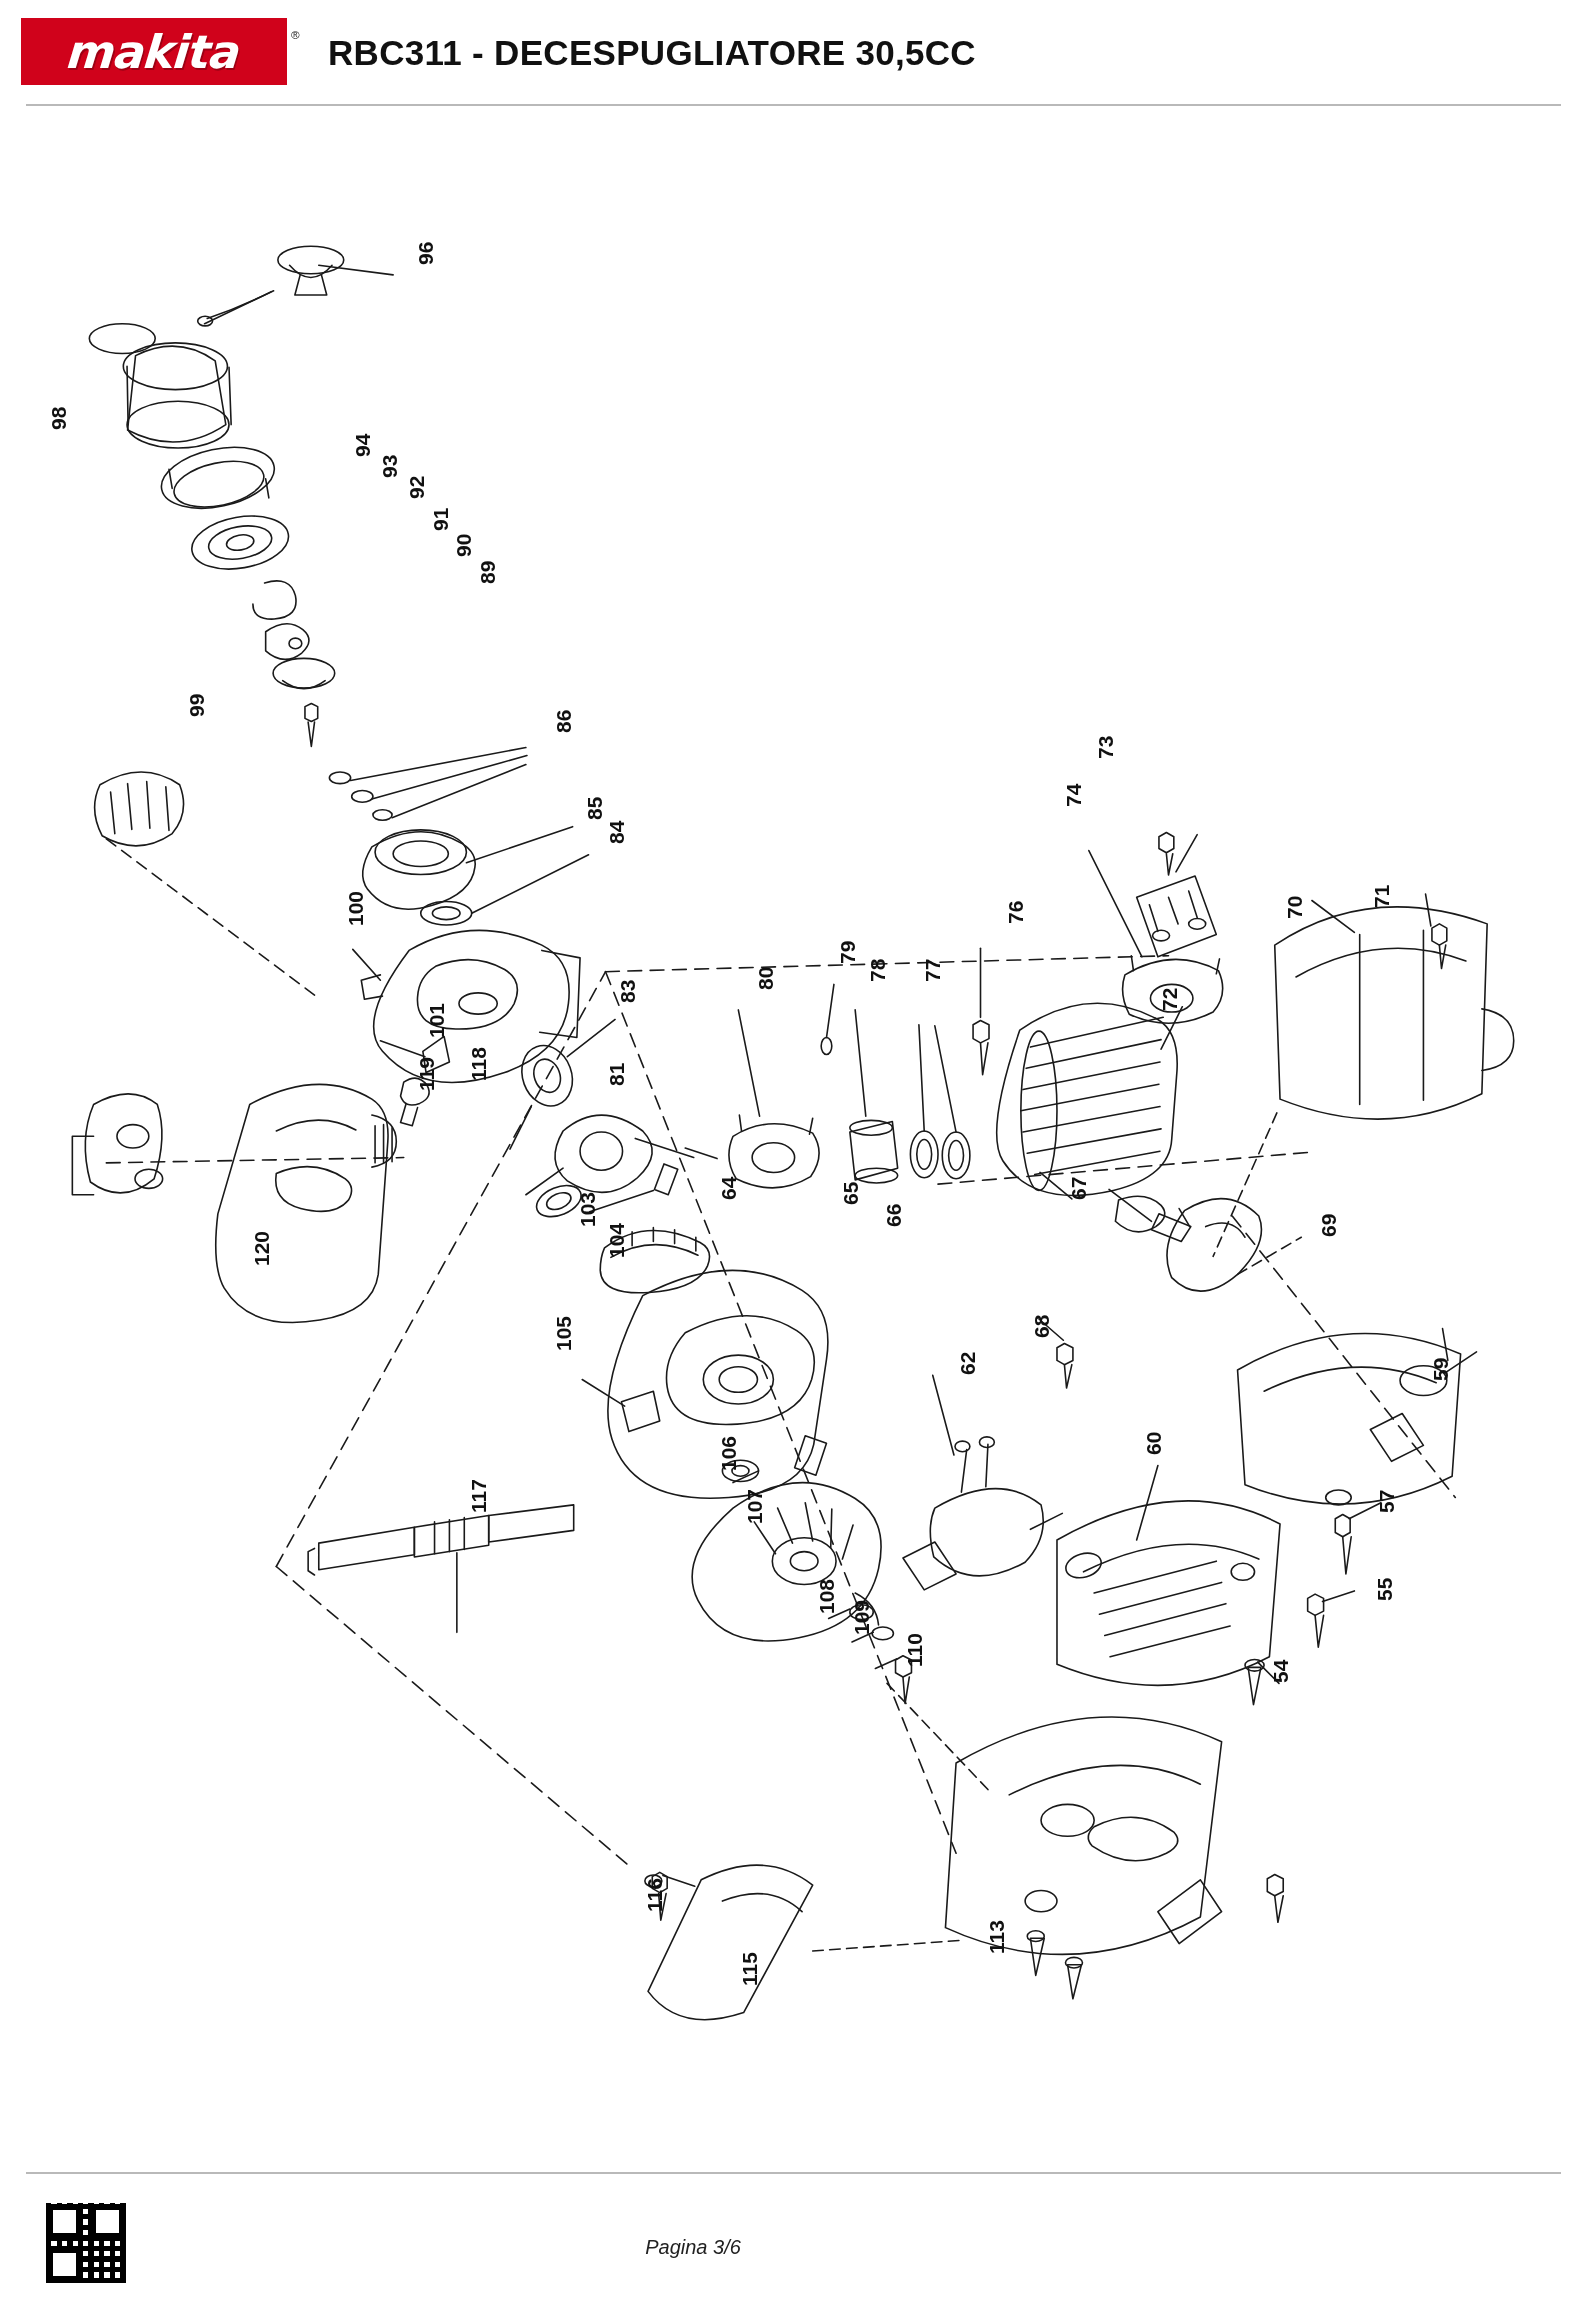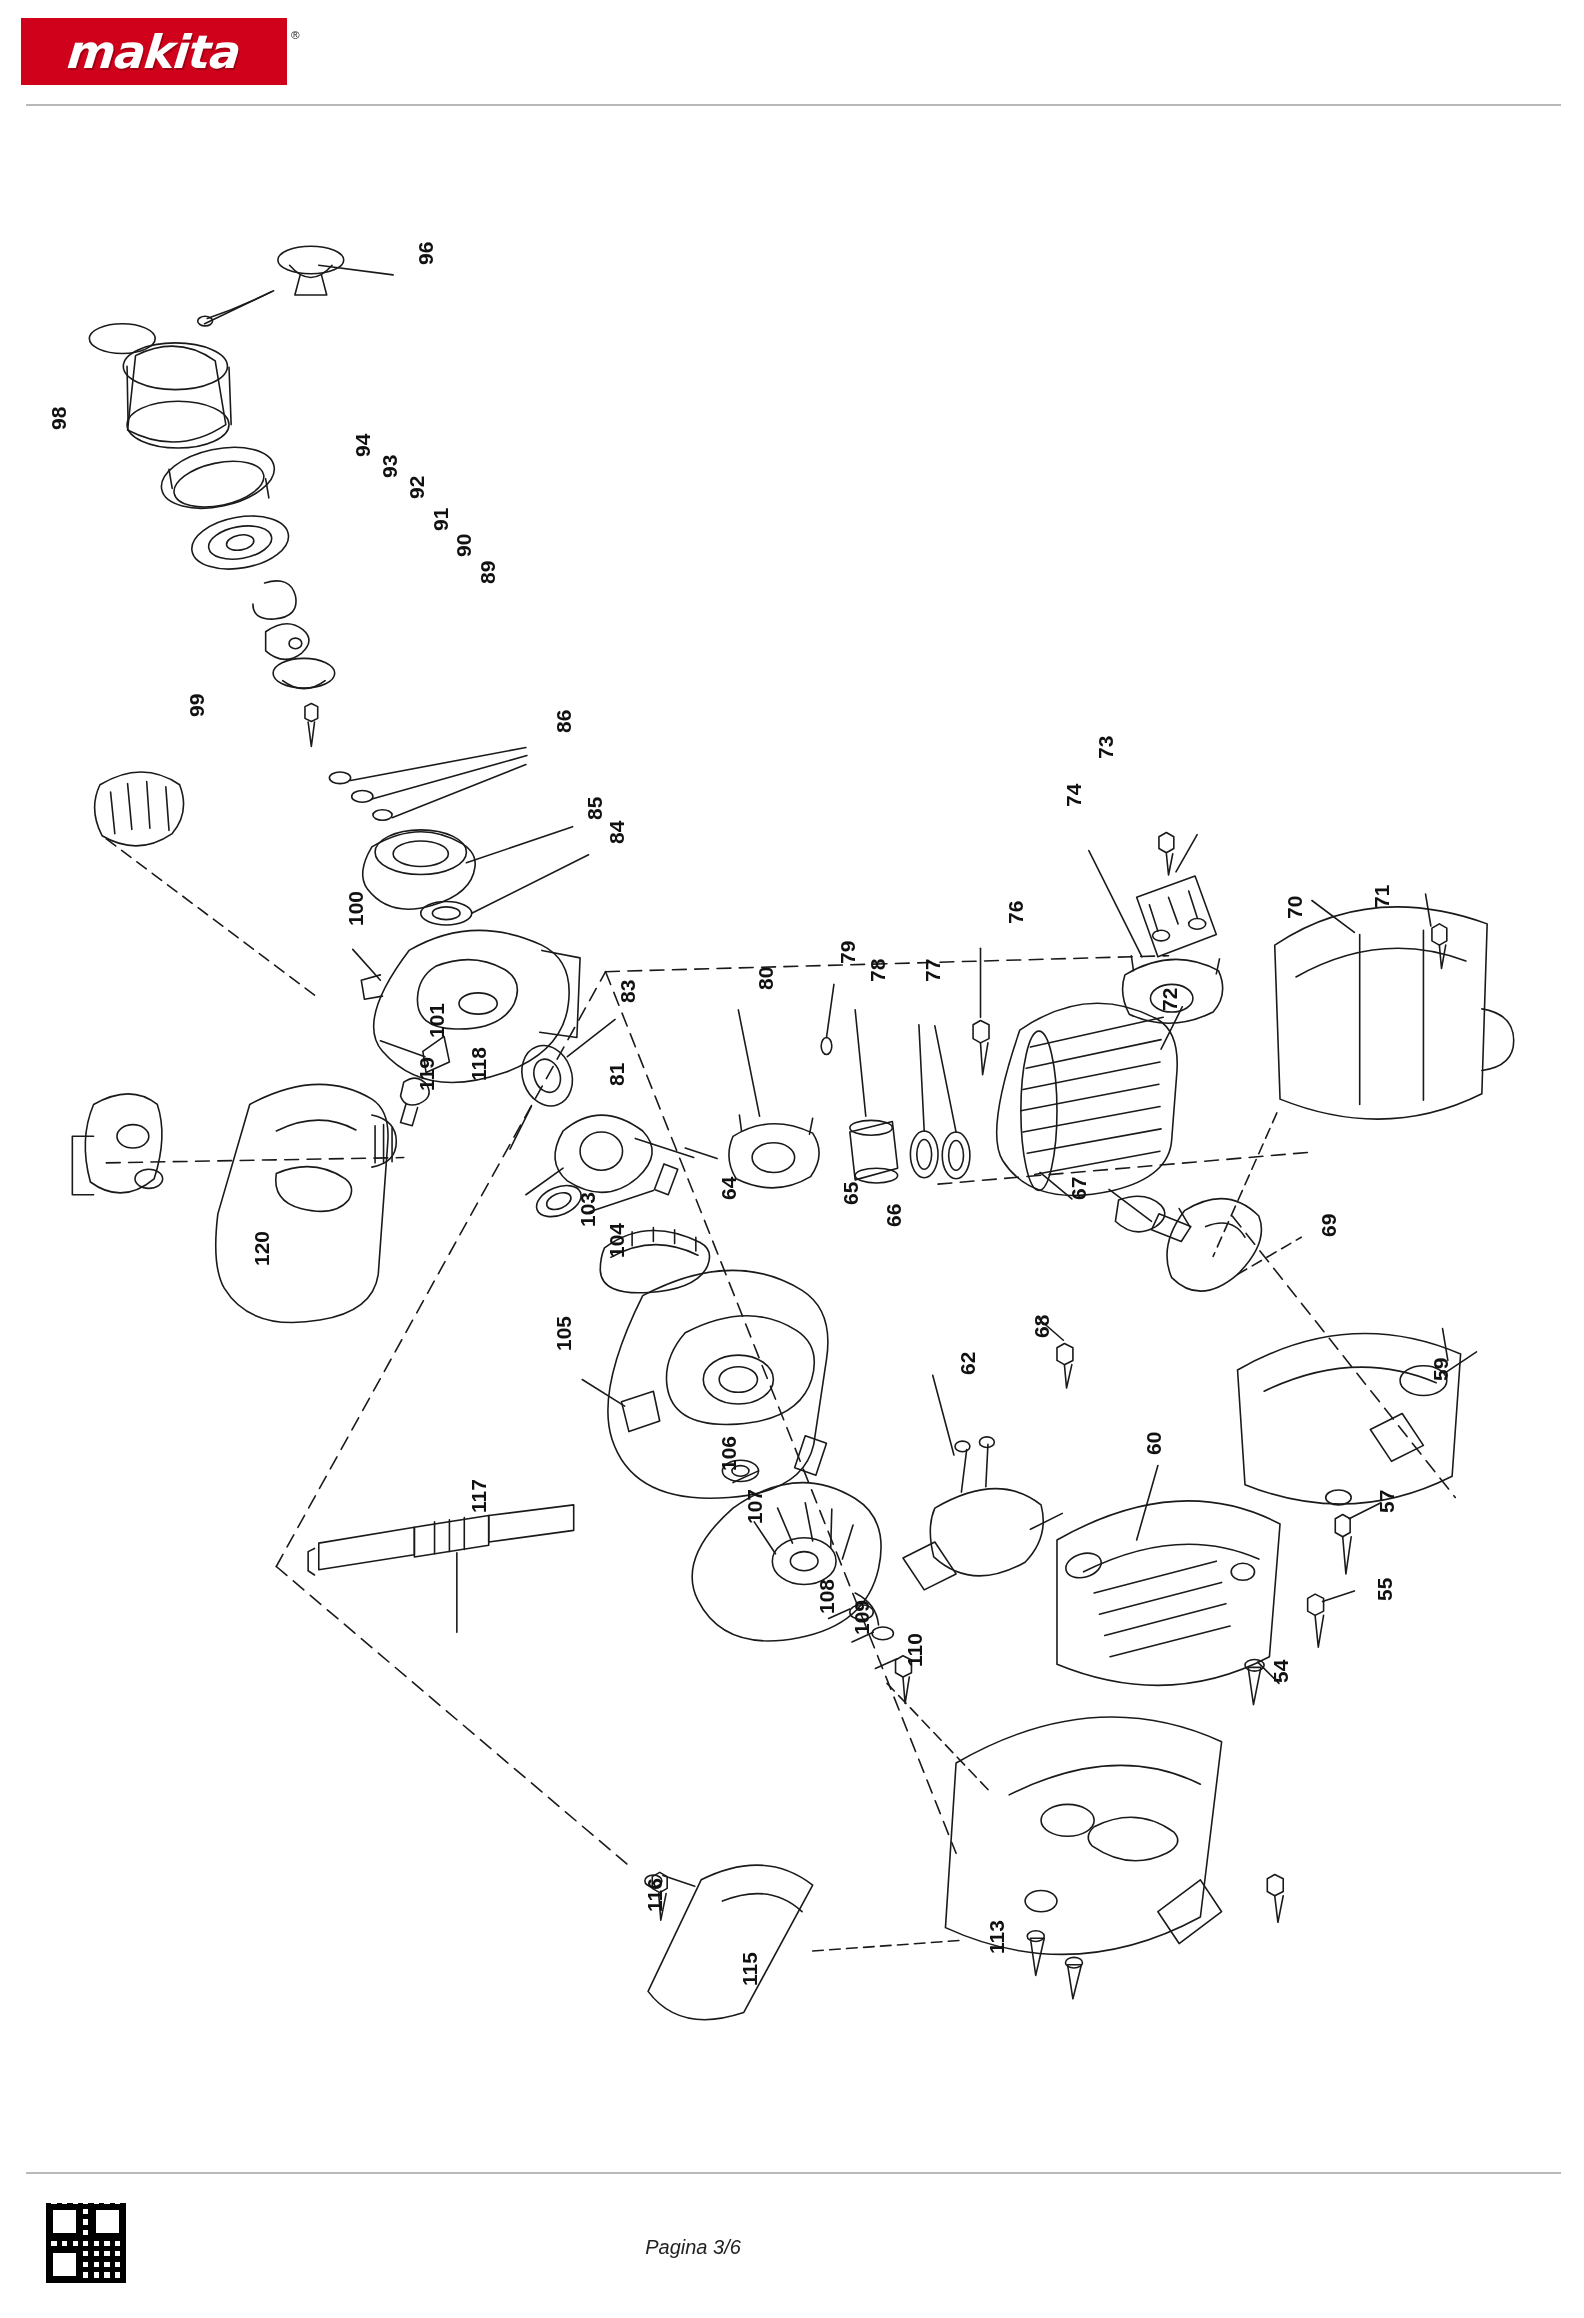--- a/index.html
+++ b/index.html
@@ -137,20 +137,21 @@
 </head>
 <body>
 
 <div class="page">
 
   <div class="header">
     <div class="logo">
       <span class="logo-text">makita</span>
     </div>
     <div class="logo-reg">®</div>
+    <div class="doc-title">RBC311 - DECESPUGLIATORE 30,5CC</div>
     <div class="header-rule"></div>
   </div>
 
   <div class="diagram">
     <svg viewBox="0 0 2984 3860" xmlns="http://www.w3.org/2000/svg">
       <g fill="none" stroke="#1a1a1a" stroke-width="3" stroke-linejoin="round" stroke-linecap="round">
 
         <ellipse cx="585" cy="290" rx="62" ry="26"></ellipse>
         <path d="M545 300 q40 46 80 0"></path>
         <path d="M565 318 l-10 38 h60 l-10 -38"></path>

